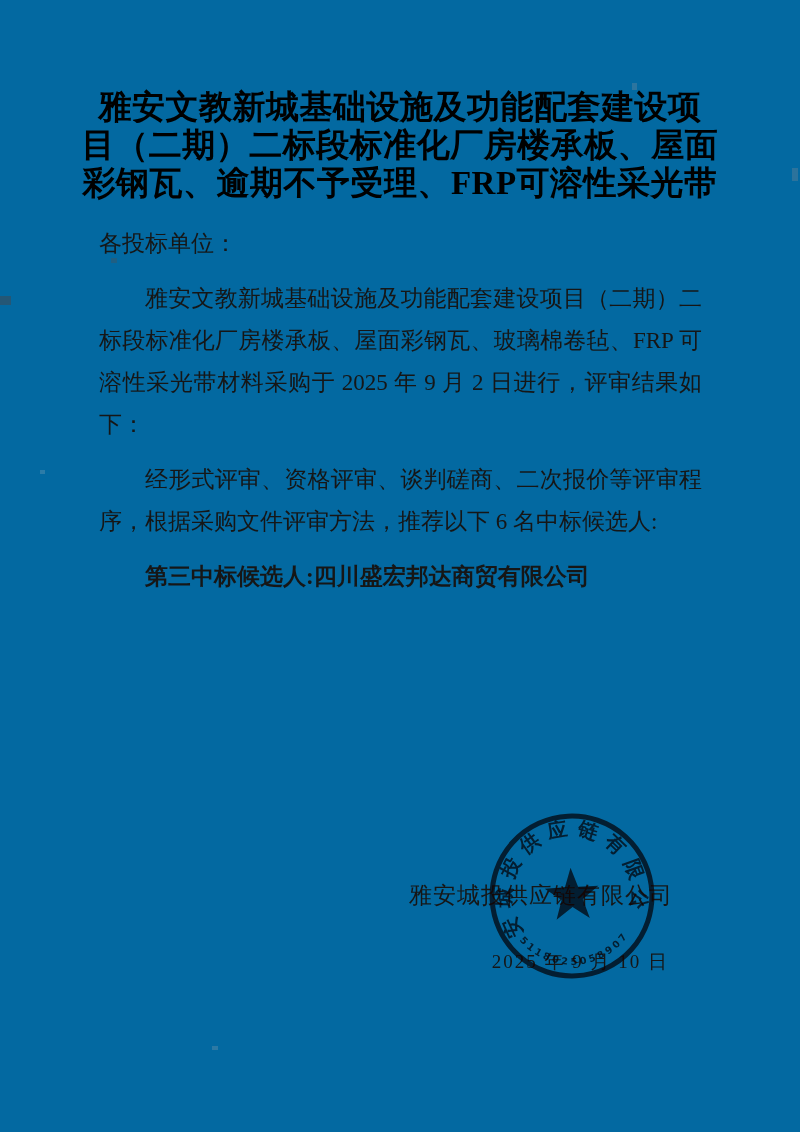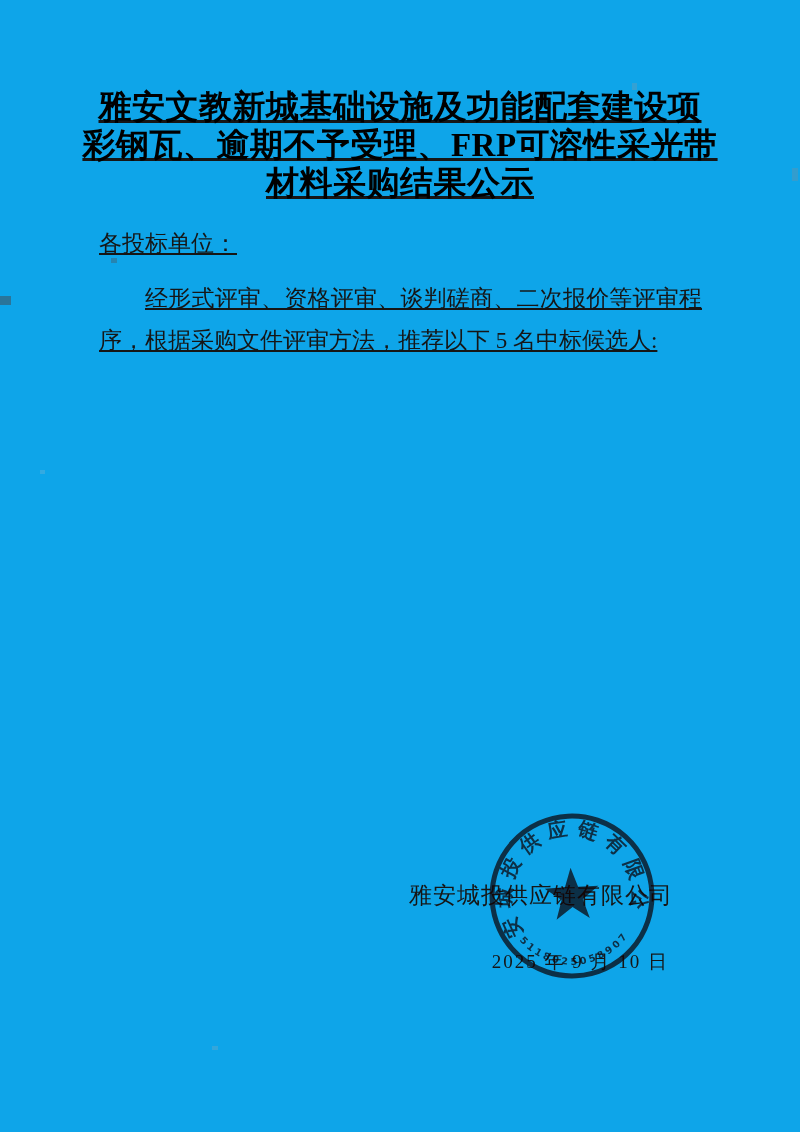--- a/index.html
+++ b/index.html
@@ -1,25 +1,24 @@
 <!DOCTYPE html>
 <html><head>
 <meta charset="utf-8">
 <style>
   html, body { margin: 0; padding: 0; background: #e8e8e8; }
   .page {
     position: relative;
     width: 800px;
     height: 1132px;
     margin: 0 auto;
-    background: #0ea5e9;
+    background: #0369a1;
     overflow: hidden;
     font-family: "Liberation Serif", "DejaVu Serif", serif;
     color: #161616;
-    text-decoration: underline;
   }
   .doc-title {
     padding: 88px 60px 0 60px;
     text-align: center;
     font-size: 33px;
     font-weight: bold;
     line-height: 38px;
     color: #000;
     letter-spacing: 0.5px;
   }
@@ -78,27 +77,29 @@
   .speck-5 { left: 212px; top: 1046px; width: 6px;  height: 4px;  background: rgba(170,170,175,0.25); }
   .speck-6 { left: 40px;  top: 470px;  width: 5px;  height: 4px;  background: rgba(190,190,195,0.22); }
 </style>
 </head>
 <body>
 
 <div class="page">
 
   <div class="doc-title">
     <div>雅安文教新城基础设施及功能配套建设项</div>
+    <div>目（二期）二标段标准化厂房楼承板、屋面</div>
     <div>彩钢瓦、逾期不予受理、FRP可溶性采光带</div>
-    <div>材料采购结果公示</div>
   </div>
 
   <div class="doc-body">
     <p class="salutation">各投标单位：</p>
-    <p class="para-indent">经形式评审、资格评审、谈判磋商、二次报价等评审程序，根据采购文件评审方法，推荐以下 5 名中标候选人:</p>
+    <p class="para-indent">雅安文教新城基础设施及功能配套建设项目（二期）二标段标准化厂房楼承板、屋面彩钢瓦、玻璃棉卷毡、FRP 可溶性采光带材料采购于 2025 年 9 月 2 日进行，评审结果如下：</p>
+    <p class="para-indent">经形式评审、资格评审、谈判磋商、二次报价等评审程序，根据采购文件评审方法，推荐以下 6 名中标候选人:</p>
+    <p class="para-indent candidate">第三中标候选人:四川盛宏邦达商贸有限公司</p>
   </div>
 
   <div class="sig-company">雅安城投供应链有限公司</div>
   <div class="sig-date">2025 年 9 月 10 日</div>
 
   <svg class="seal" viewBox="-85 -85 170 170" aria-hidden="true">
     <defs>
       <path id="arc-name" d="M -54.4 25.4 A 60 60 0 1 1 54.4 25.4" fill="none"></path>
       <path id="arc-num" d="M -55.7 39 A 68 68 0 0 0 55.7 39" fill="none"></path>
     </defs>

